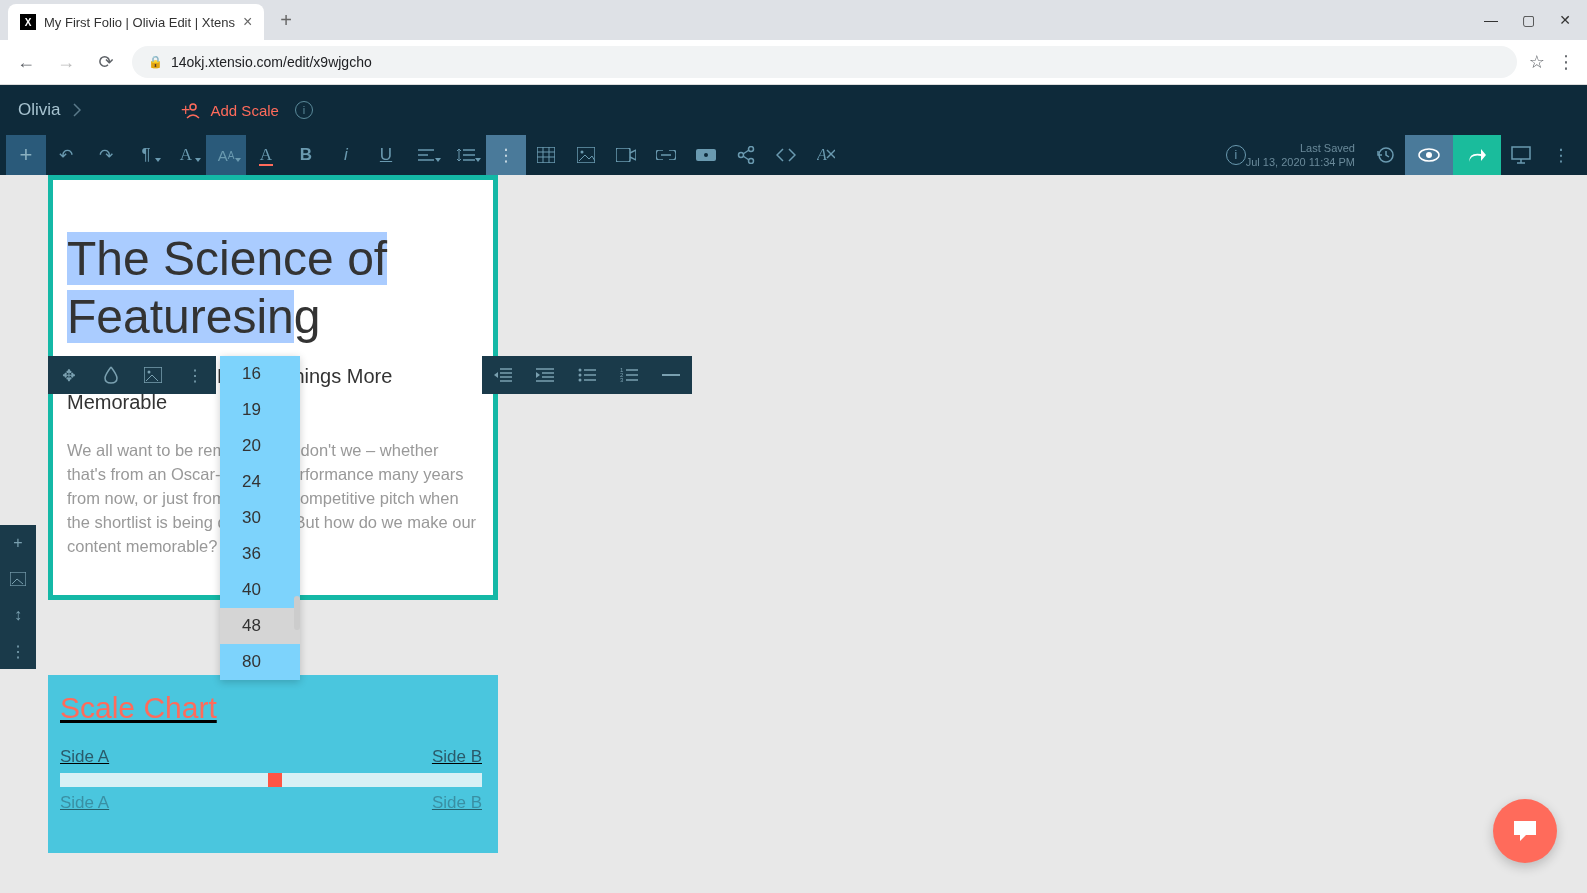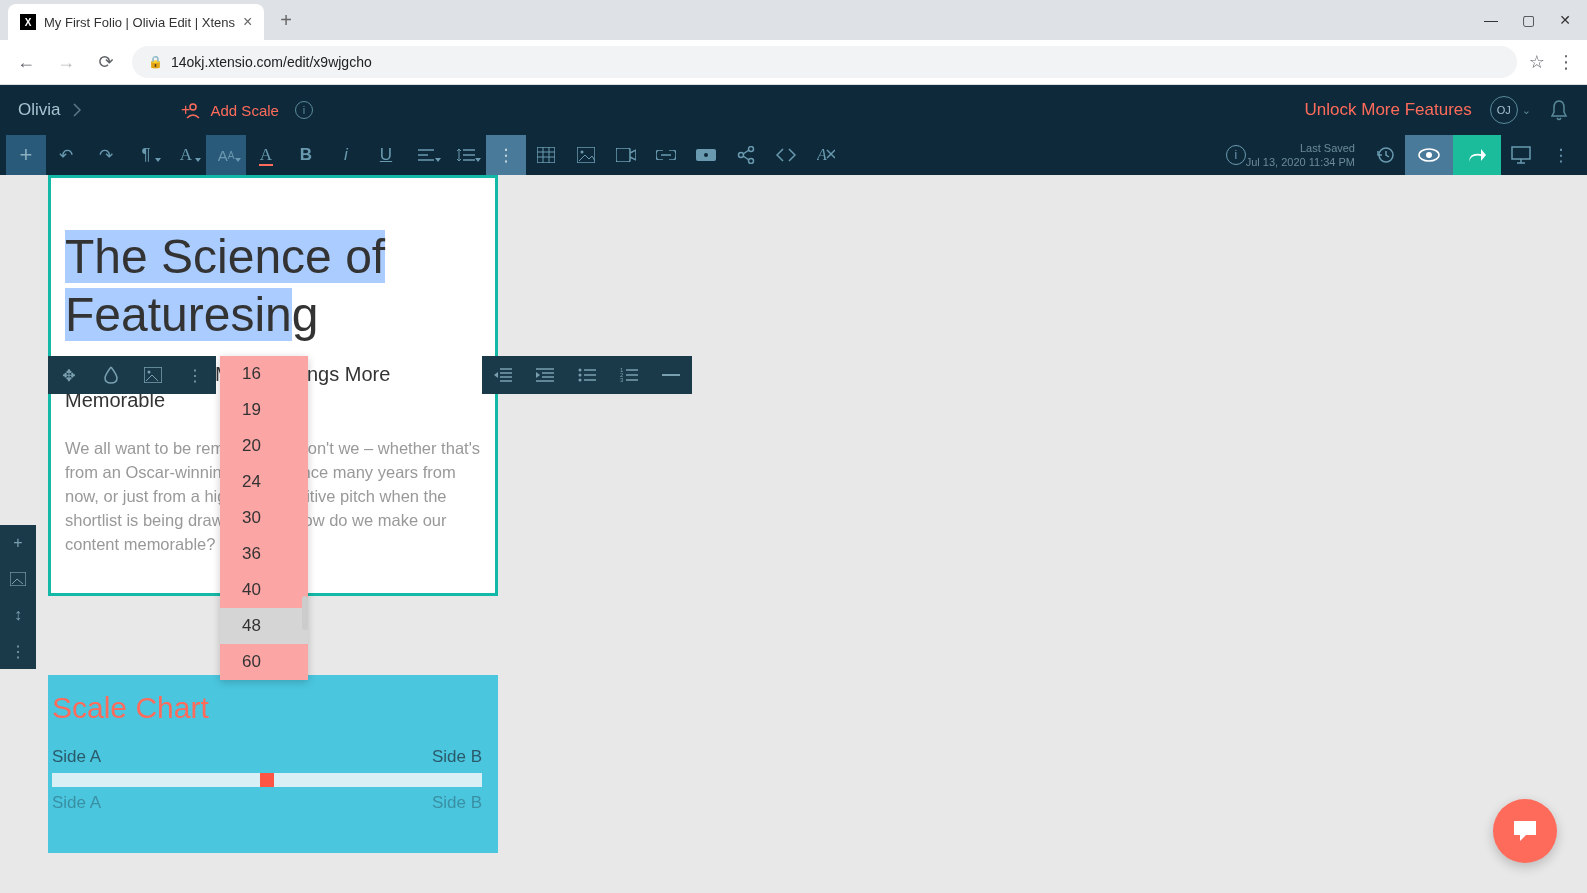--- a/index.html
+++ b/index.html
@@ -55,34 +55,34 @@
 .sec1 { left: 48px; top: 181px; }
 .sec2 { left: 482px; top: 181px; }
 .sec-btn { color: #7aa0b0; width: 42px; height: 38px; display: flex; align-items: center; justify-content: center; font-size: 16px; cursor: pointer; }
 
 
 .left-rail { position: absolute; left: 0; top: 350px; background: #1a3a4a; width: 36px; display: flex; flex-direction: column; }
 .rail-btn { color: #7aa0b0; height: 36px; display: flex; align-items: center; justify-content: center; font-size: 16px; cursor: pointer; }
 
 
 .canvas { background: #e8e8e8; position: relative; height: calc(100% - 174px); padding-top: 0; }
-.folio-block { position: absolute; left: 48px; top: 0; width: 450px; background: #fff; border: 3px solid #14b8a6; padding: 50px 14px 36px 14px; }
+.folio-block { position: absolute; left: 48px; top: 0; width: 450px; background: #fff; border: 5px solid #14b8a6; padding: 50px 14px 36px 14px; }
 .headline { font-size: 48px; color: #333; line-height: 1.2; font-weight: 400; }
 .headline .sel { background: #aaccff; }
 .subhead { font-size: 20px; color: #333; margin-top: 18px; line-height: 1.3; }
 .body-text { font-size: 16.5px; color: #999; margin-top: 24px; line-height: 1.45; }
 
 
-.fontsize-dd { position: absolute; left: 220px; top: 181px; width: 88px; background: #fca5a5; box-shadow: 0 2px 8px rgba(0,0,0,0.2); z-index: 100; }
+.fontsize-dd { position: absolute; left: 220px; top: 181px; width: 80px; background: #7dd3fc; box-shadow: 0 2px 8px rgba(0,0,0,0.2); z-index: 100; }
 .dd-item { padding: 8px 22px; font-size: 17px; color: #333; cursor: pointer; }
 .dd-item.hover { background: #d5d5d5; }
 .dd-scrollbar { position: absolute; right: 0; top: 240px; width: 6px; height: 34px; background: #ccc; border-radius: 3px; }
 
 
-.chart-block { position: absolute; left: 48px; top: 500px; width: 450px; background: #4ac6de; padding: 16px 16px 40px 4px; }
+.chart-block { position: absolute; left: 48px; top: 500px; width: 450px; background: #4ac6de; padding: 16px 16px 40px 12px; text-decoration: underline; }
 .chart-title { font-size: 30px; color: #ff6b5b; font-weight: normal; }
 .chart-labels { display: flex; justify-content: space-between; margin-top: 22px; font-size: 17px; color: #2a5a6a; }
 .chart-bar { margin-top: 6px; height: 14px; background: #d8f0f5; position: relative; }
 .chart-handle { position: absolute; left: 208px; top: 0; width: 14px; height: 14px; background: #ff5544; }
 .chart-labels2 { display: flex; justify-content: space-between; margin-top: 6px; font-size: 17px; color: #2a5a6a; opacity: 0.5; }
 
 
 .chat-fab { position: fixed; right: 30px; bottom: 30px; width: 64px; height: 64px; background: #ff6b5b; border-radius: 50%; display: flex; align-items: center; justify-content: center; color: #fff; font-size: 28px; cursor: pointer; box-shadow: 0 4px 12px rgba(0,0,0,0.2); }
 
 svg { display: block; }
@@ -129,32 +129,20 @@
   <div class="add-people-section">
     <span class="add-people-icon">
       <svg width="22" height="18" viewBox="0 0 22 18">
           <text x="0" y="14" font-size="16" fill="#ff6b5b">+</text>
           <circle cx="12" cy="6" r="3" stroke="#ff6b5b" stroke-width="1.5" fill="none"></circle>
           <path d="M6 17 Q12 11 18 17" stroke="#ff6b5b" stroke-width="1.5" fill="none"></path>
         </svg>
     </span>
     <span class="add-people-text">Add Scale</span>
     <span class="info-circle">i</span>
-  </div>
-  <div class="header-right">
-    <span class="unlock">Unlock More Features</span>
-    <div style="display:flex;align-items:center;gap:4px;">
-      <span class="avatar-badge">OJ</span>
-      <span class="avatar-chevron">⌄</span>
-    </div>
-    <span class="bell-icon">
-      <svg width="20" height="22" viewBox="0 0 20 22">
-          <path d="M10 2 Q5 2 5 9 L5 13 L3 17 L17 17 L15 13 L15 9 Q15 2 10 2 M8 19 Q10 22 12 19" stroke="#5a8a9a" stroke-width="1.5" fill="none"></path>
-        </svg>
-    </span>
   </div>
 </div>
 
 <div class="toolbar">
   <span class="plus-add">+</span>
   <span class="tb-btn">↶</span>
   <span class="tb-btn">↷</span>
   <span class="tb-btn dropdown">¶</span>
   <span class="tb-btn dropdown" style="font-family:serif;">A</span>
   <span class="tb-btn active dropdown">
@@ -364,21 +352,21 @@
 
   <div class="fontsize-dd">
     <div class="dd-item">16</div>
     <div class="dd-item">19</div>
     <div class="dd-item">20</div>
     <div class="dd-item">24</div>
     <div class="dd-item">30</div>
     <div class="dd-item">36</div>
     <div class="dd-item">40</div>
     <div class="dd-item hover">48</div>
-    <div class="dd-item">60</div>
+    <div class="dd-item">80</div>
     <div class="dd-scrollbar"></div>
   </div>
 
   <div class="chart-block">
     <div class="chart-title">Scale Chart</div>
     <div class="chart-labels">
       <span>Side A</span>
       <span>Side B</span>
     </div>
     <div class="chart-bar">

